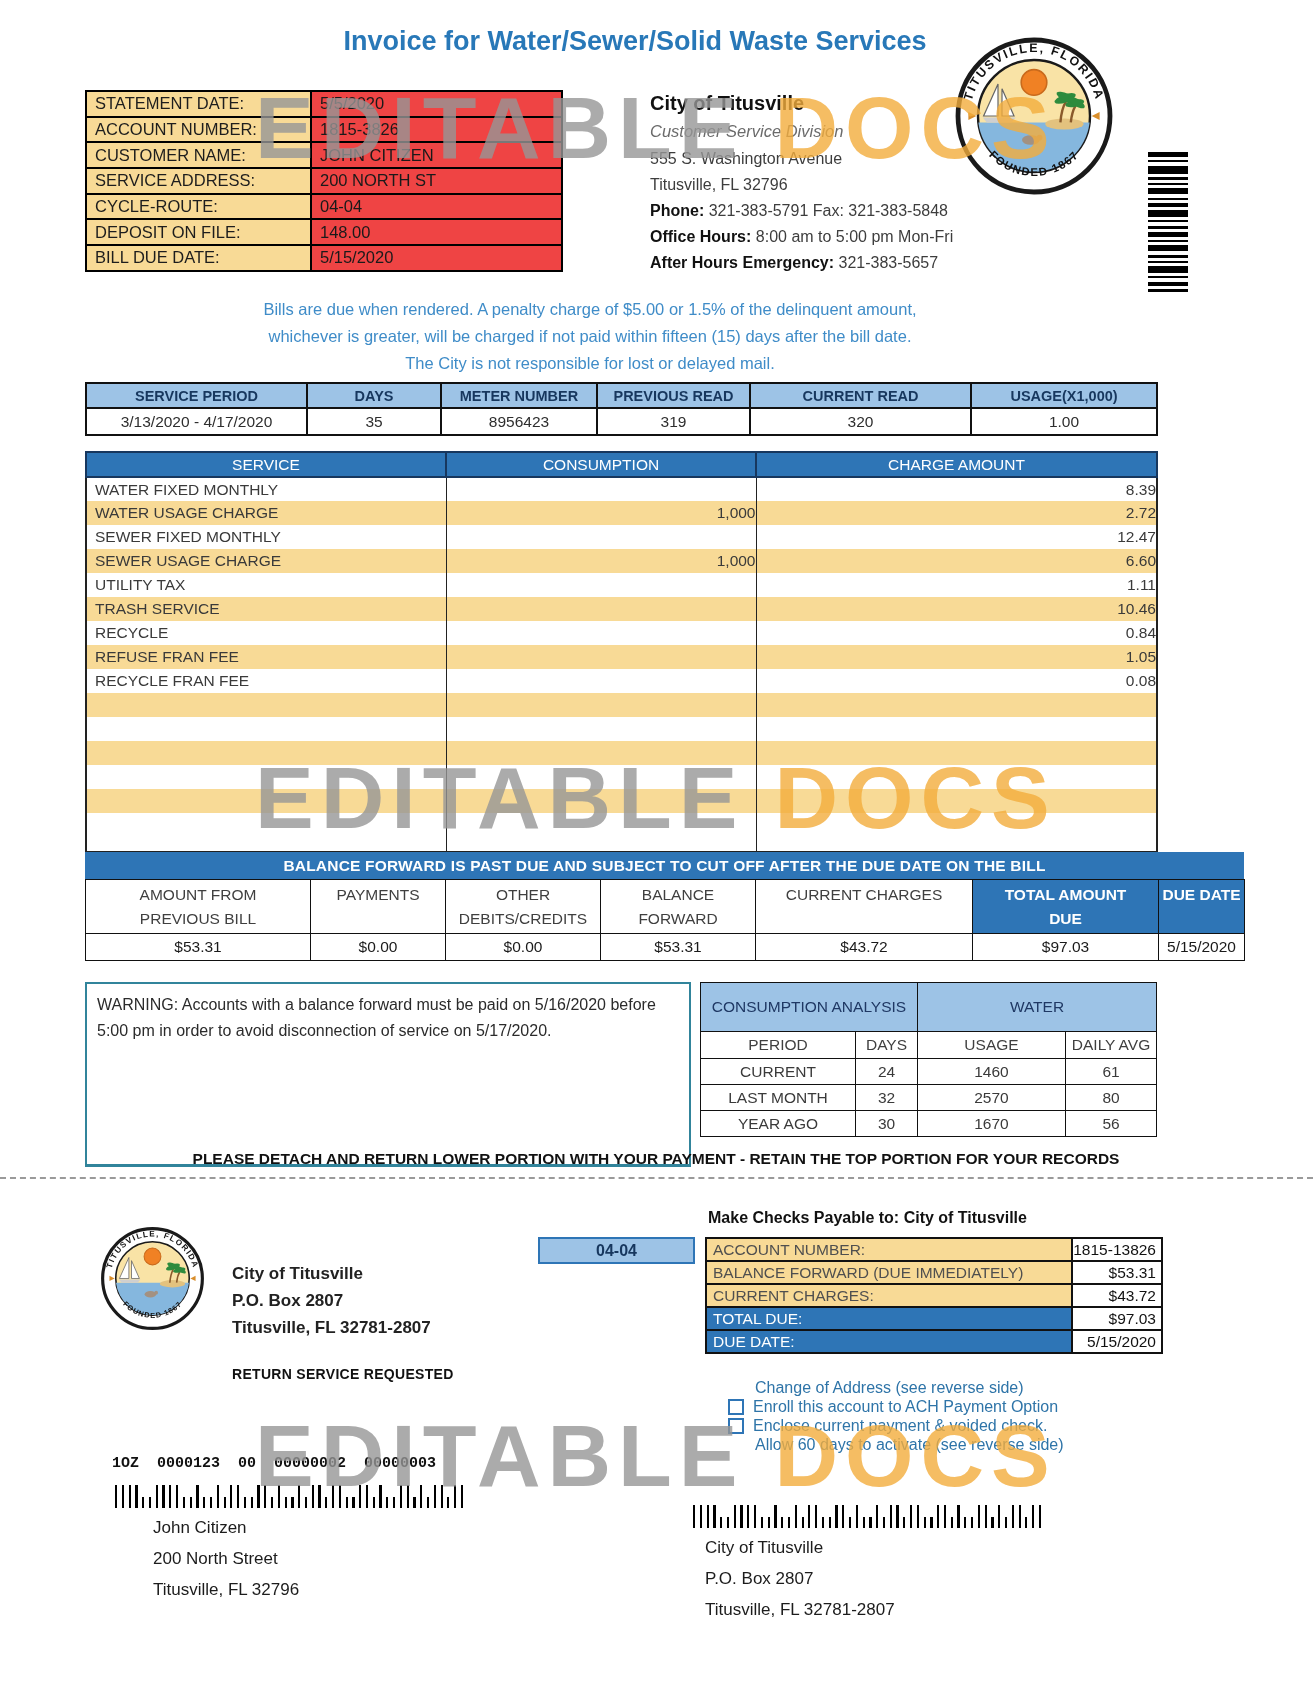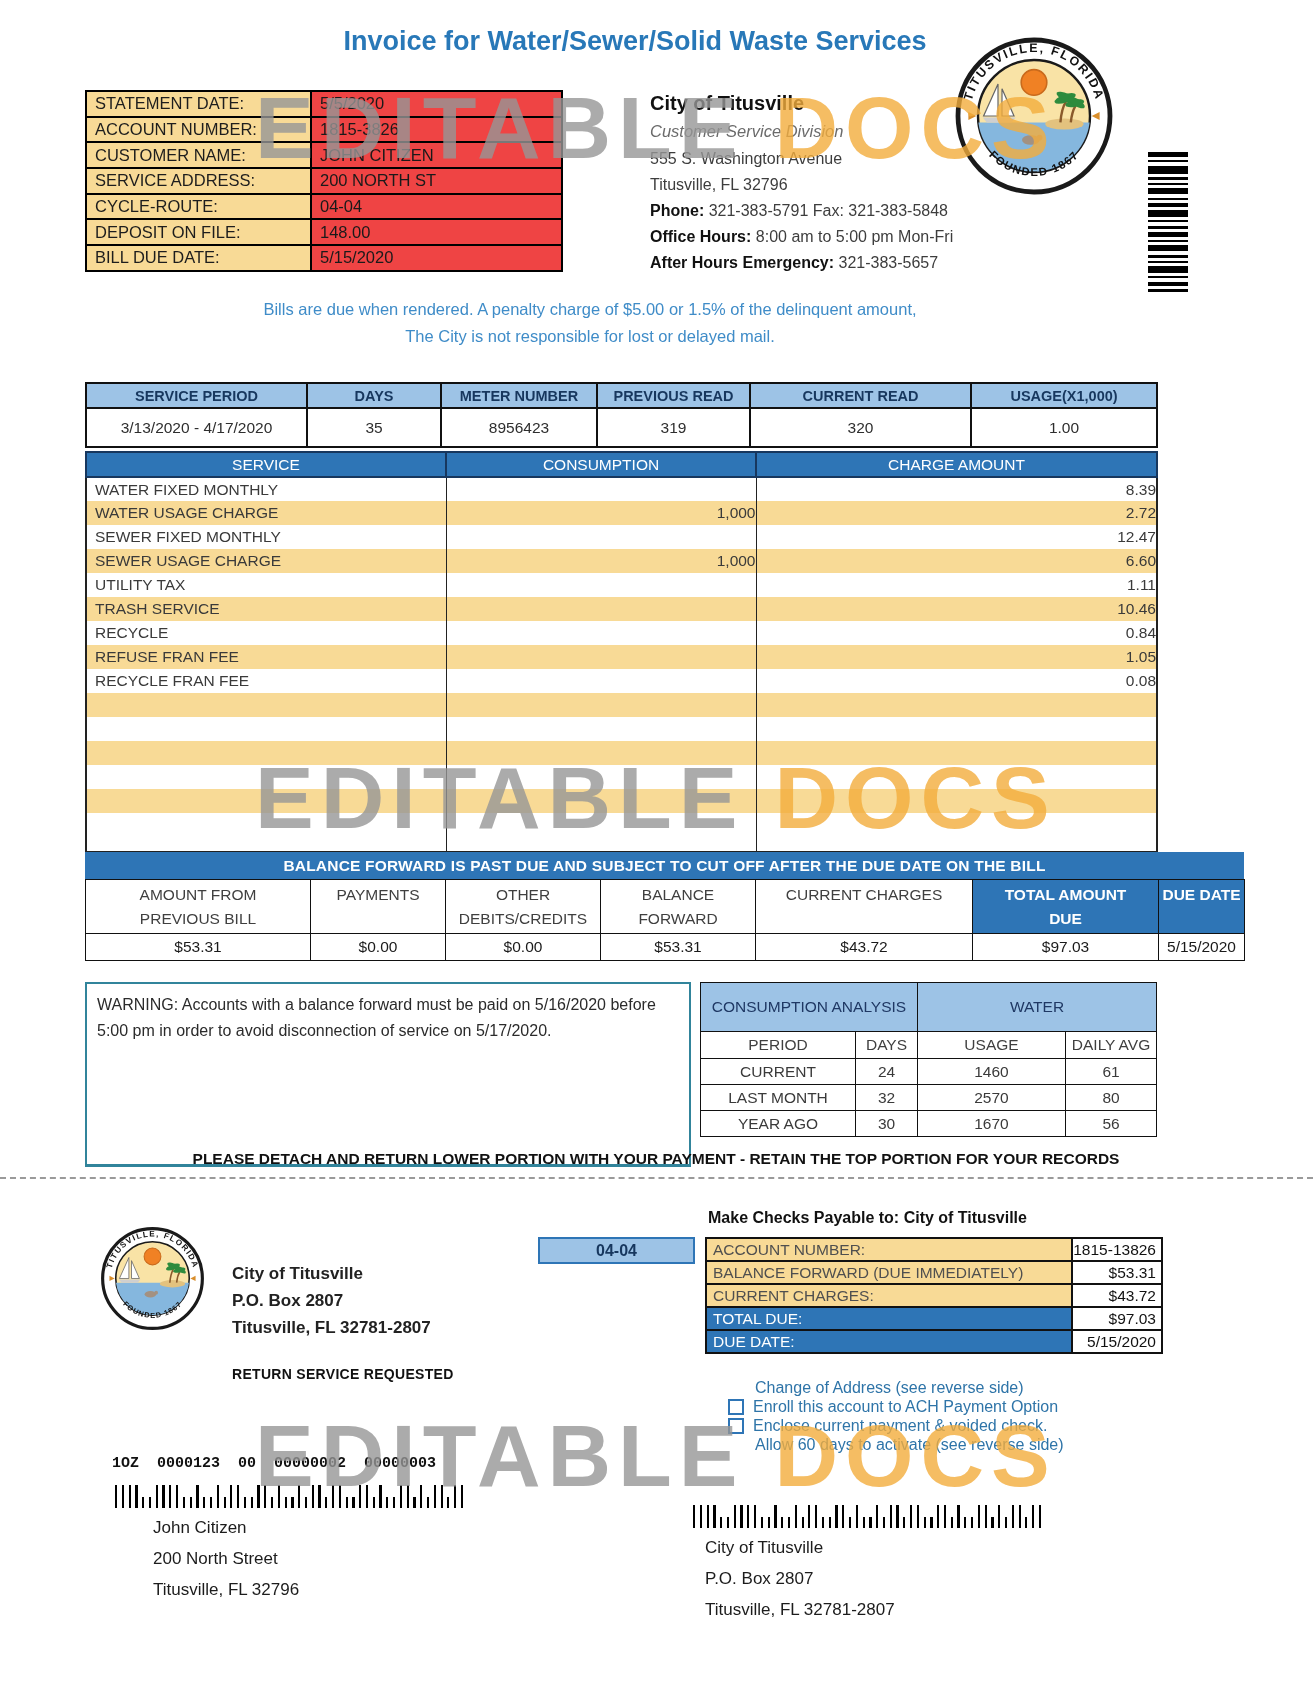--- a/index.html
+++ b/index.html
@@ -36,21 +36,21 @@
   .seal svg{width:100%;height:100%}
 
   .vbar{left:1148px;top:152px;width:40px;height:140px;display:flex;flex-direction:column;justify-content:space-between}
   .vbar div{width:100%;background:#000}
 
   .notice{left:85px;top:296px;width:1010px;text-align:center;font-size:16.5px;line-height:27px;color:#3F8CC8}
 
   
   .meter{left:85px;top:382px;width:1071px}
   .meter th{background:#9DC3E6;border:2px solid #111;height:25px;font-size:14.5px;color:#17375E}
-  .meter td{border:2px solid #111;height:39px;font-size:15.5px;text-align:center;color:#2e2e2e;background:#fff}
+  .meter td{border:2px solid #111;height:27px;font-size:15.5px;text-align:center;color:#2e2e2e;background:#fff}
 
   
   .charges{left:85px;top:451px;width:1071px;border:2px solid #222}
   .charges th{background:#2E75B6;color:#fff;font-size:15.5px;height:25px;border:2px solid #17375E;font-weight:400}
   .charges td{height:24px;font-size:15.5px;color:#3a3a3a;border-left:1.5px solid #222;border-right:1.5px solid #222}
   .charges tr.tan td{background:#F8DA96}
   .charges tr.tall td{height:39px}
   .charges td.svc{text-align:left;padding-left:8px}
   .charges td.con,.charges td.amt{text-align:right}
 
@@ -214,20 +214,21 @@
     <div style="height: 3px;"></div>
     <div style="height: 2px;"></div>
     <div style="height: 7px;"></div>
     <div style="height: 2px;"></div>
     <div style="height: 4px;"></div>
     <div style="height: 3px;"></div>
   </div>
 
 <div class="abs notice">
   <div>Bills are due when rendered. A penalty charge of $5.00 or 1.5% of the delinquent amount,</div>
+  <div>whichever is greater, will be charged if not paid within fifteen (15) days after the bill date.</div>
   <div>The City is not responsible for lost or delayed mail.</div>
 </div>
 
 <table class="abs meter">
   <colgroup>
       <col style="width:221px">
       <col style="width:134px">
       <col style="width:156px">
       <col style="width:153px">
       <col style="width:221px">

